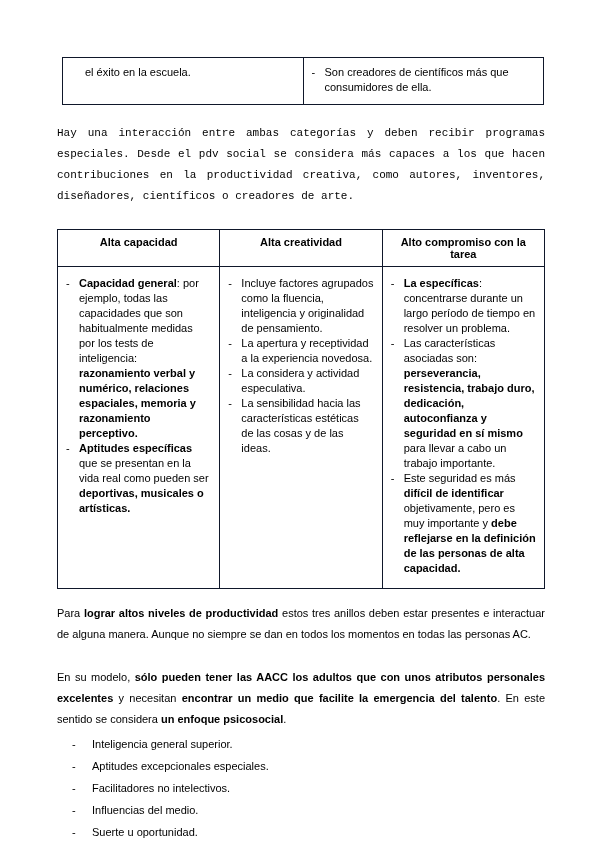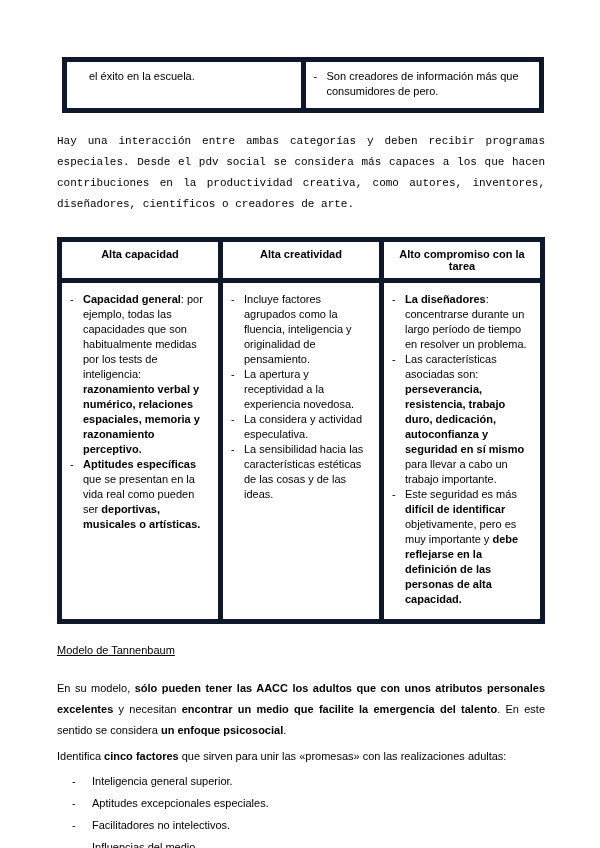--- a/index.html
+++ b/index.html
@@ -5,21 +5,21 @@
   * { margin:0; padding:0; box-sizing:border-box; }
   html, body { background:#ffffff; }
   body {
     width:600px; height:848px;
     font-family:"Liberation Sans","DejaVu Sans",sans-serif;
     color:#000; overflow:hidden;
   }
   .page { width:600px; height:848px; padding:57px 55px 0 57px; background:#fff; }
 
   table { border-collapse:collapse; }
-  .tbl td, .tbl th { border:5px solid #0f172a; vertical-align:top; }
+  .tbl td, .tbl th { border:1px solid #0f172a; vertical-align:top; }
 
   
   .frag { width:482px; margin-left:5px; table-layout:fixed; }
   .frag td { padding:7px 8px 9px; font-size:11px; line-height:15px; }
   .frag .left-cell { width:50%; }
   .frag .left-cell .cont-text { padding-left:14px; }
 
   
   .para { font-size:11px; line-height:21px; text-align:justify; }
   .intro { margin-top:18px;font-family:Liberation Mono, monospace; }
@@ -58,21 +58,21 @@
 
   <table class="tbl frag">
     <tbody>
         <tr>
       <td class="left-cell">
         <div class="cont-text">el éxito en la escuela.</div>
       </td>
       <td class="right-cell">
         <div class="dash-item">
           <span class="dash">-</span>
-          <div class="item-text">Son creadores de información más que consumidores de pero.</div>
+          <div class="item-text">Son creadores de científicos más que consumidores de ella.</div>
         </div>
       </td>
     </tr>
   </tbody>
     </table>
 
   <p class="para intro">Hay una interacción entre ambas categorías y deben recibir programas especiales. Desde el pdv social se considera más capaces a los que hacen contribuciones en la productividad creativa, como autores, inventores, diseñadores, científicos o creadores de arte.</p>
 
   <table class="tbl main-tbl">
     <tbody>
@@ -106,41 +106,40 @@
           <div class="item-text"><span>La considera y actividad especulativa.</span></div>
         </div>
         <div class="dash-item">
           <span class="dash">-</span>
           <div class="item-text"><span>La sensibilidad hacia las características estéticas de las cosas y de las ideas.</span></div>
         </div>
       </td>
       <td>
         <div class="dash-item">
           <span class="dash">-</span>
-          <div class="item-text"><b>La diseñadores</b><span>: concentrarse durante un largo período de tiempo en resolver un problema.</span></div>
+          <div class="item-text"><b>La específicas</b><span>: concentrarse durante un largo período de tiempo en resolver un problema.</span></div>
         </div>
         <div class="dash-item">
           <span class="dash">-</span>
           <div class="item-text"><span>Las características asociadas son: </span><b>perseverancia, resistencia, trabajo duro, dedicación, autoconfianza y seguridad en sí mismo</b><span> para llevar a cabo un trabajo importante.</span></div>
         </div>
         <div class="dash-item">
           <span class="dash">-</span>
           <div class="item-text"><span>Este seguridad es más </span><b>difícil de identificar</b><span> objetivamente, pero es muy importante y </span><b>debe reflejarse en la definición de las personas de alta capacidad.</b></div>
         </div>
       </td>
     </tr>
   </tbody>
     </table>
 
+  <p class="para productivity"><span>Para </span><b>lograr altos niveles de productividad</b><span> estos tres anillos deben estar presentes e interactuar de alguna manera. Aunque no siempre se dan en todos los momentos en todas las personas AC.</span></p>
 
-  <h3 class="heading">Modelo de Tannenbaum</h3>
 
   <p class="para model"><span>En su modelo, </span><b>sólo pueden tener las AACC los adultos que con unos atributos personales excelentes</b><span> y necesitan </span><b>encontrar un medio que facilite la emergencia del talento</b><span>. En este sentido se considera </span><b>un enfoque psicosocial</b><span>.</span></p>
 
-  <p class="para factors-intro"><span>Identifica </span><b>cinco factores</b><span> que sirven para unir las «promesas» con las realizaciones adultas:</span></p>
 
   <div class="factor-list">
     <div class="dash-item">
       <span class="dash">-</span>
       <span class="item-text">Inteligencia general superior.</span>
     </div>
     <div class="dash-item">
       <span class="dash">-</span>
       <span class="item-text">Aptitudes excepcionales especiales.</span>
     </div>

